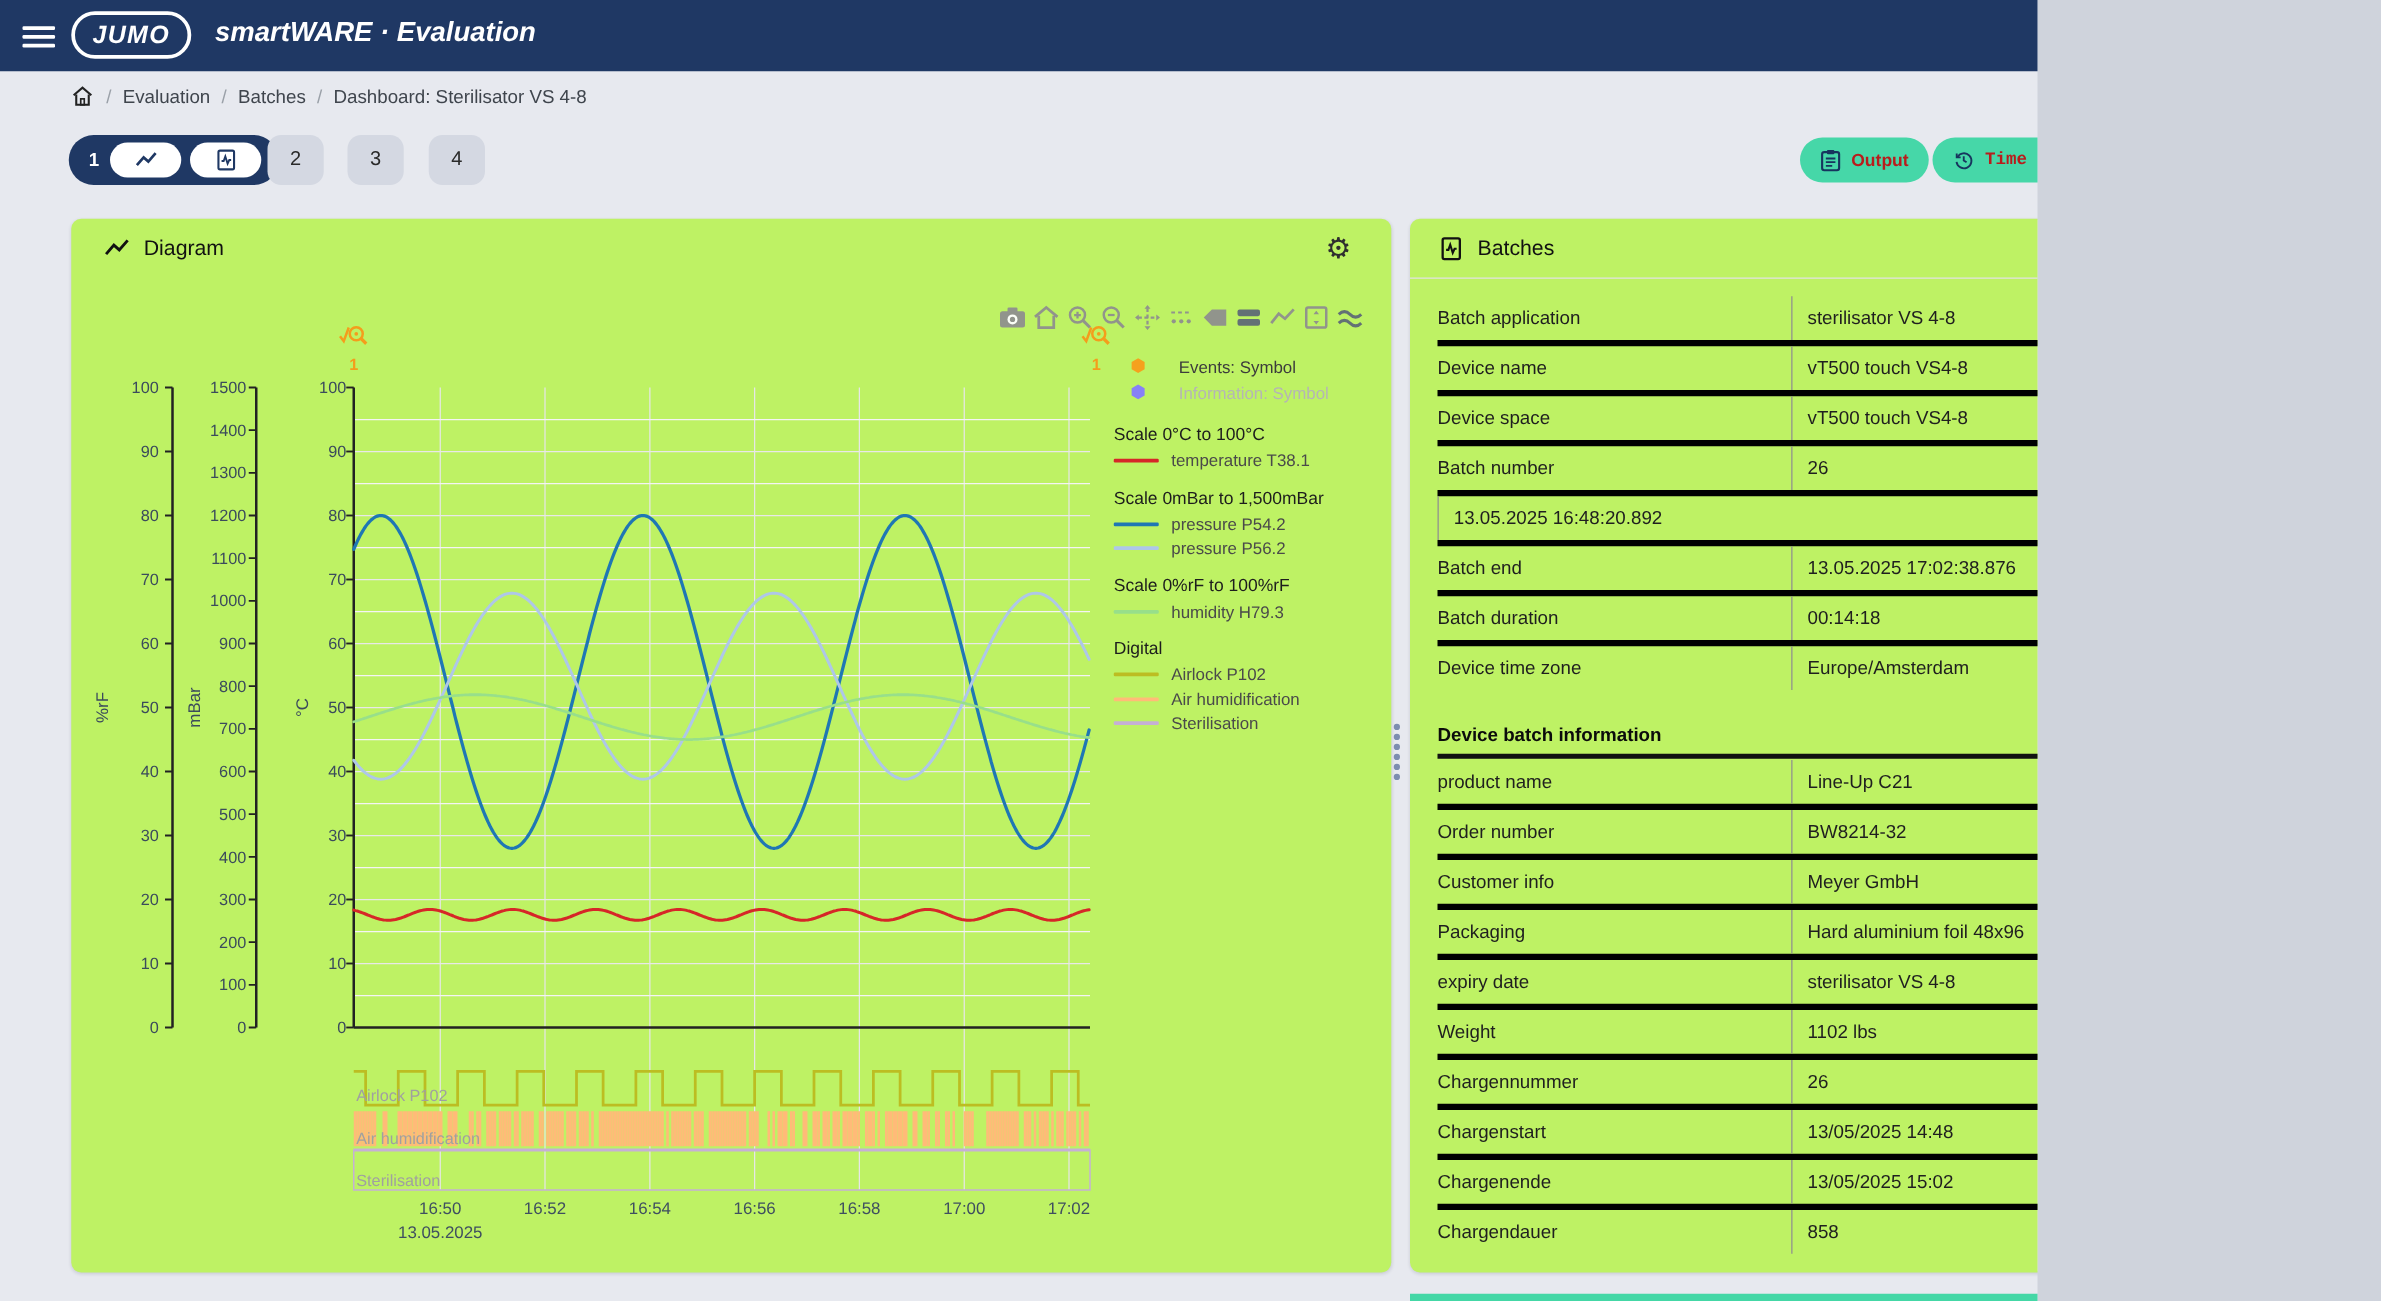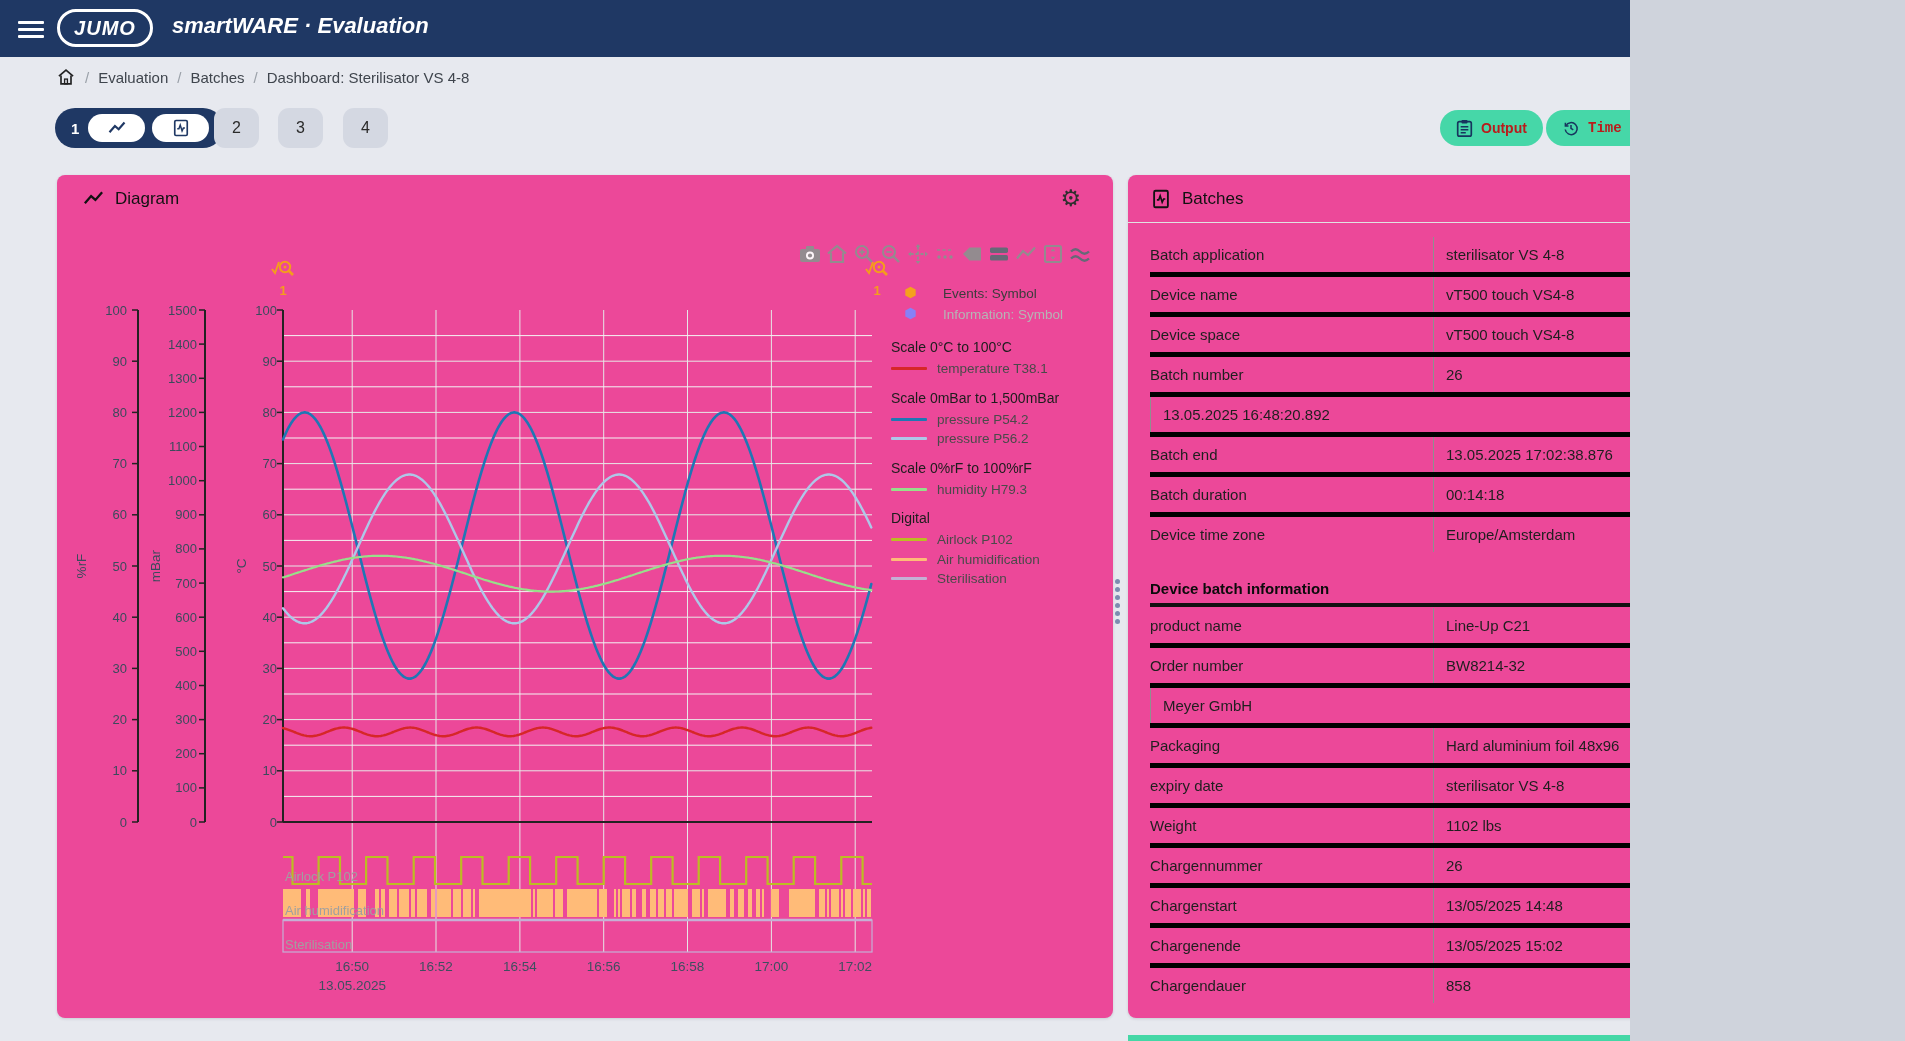--- a/index.html
+++ b/index.html
@@ -30,21 +30,21 @@
              display:flex;align-items:center;justify-content:center;font-size:16px;color:#2a2a2a;cursor:pointer;}
   
   .teal-btn{position:absolute;top:110px;height:36px;border-radius:18px;background:#46d7a8;display:flex;
             align-items:center;gap:8px;padding:0 16px;box-sizing:border-box;cursor:pointer;}
   .teal-btn span{color:#b91c1c;font-weight:bold;font-size:14px;white-space:nowrap;}
   .tool-icon{position:absolute;cursor:pointer;}
   .kebab i{display:block;width:4px;height:4px;border-radius:50%;background:#111;margin:3px auto;}
   .gear-char{font-size:26px;color:#1b1b1b;line-height:1;}
   .save-dot{position:absolute;right:-3px;top:-4px;width:10px;height:10px;border-radius:50%;background:#3fd6a8;}
   
-  .card{position:absolute;background:#ec4899;border-radius:8px;box-shadow:0 1px 3px rgba(20,30,60,.14);}
+  .card{position:absolute;background:#bef264;border-radius:8px;box-shadow:0 1px 3px rgba(20,30,60,.14);}
   .card-header{position:absolute;left:0;top:0;right:0;height:47px;display:flex;align-items:center;}
   .card-title{font-size:17px;color:#111;margin-left:10px;}
   
   .modebar{position:absolute;left:798px;top:242px;display:flex;gap:3px;}
   .mb-icon{width:24px;height:24px;cursor:pointer;opacity:.95;}
   
   .reset-axes{position:absolute;width:30px;height:42px;text-align:center;cursor:pointer;}
   .reset-axes .one{color:#f49d1c;font-weight:bold;font-size:13px;line-height:1;}
   
   .legend{position:absolute;left:891px;top:286px;width:215px;font-size:13.5px;color:#4a4a4a;}
@@ -704,20 +704,21 @@
       <div id="batch-info-table">
           <div class="bt-row">
             <span class="lbl">product name</span>
             <span class="val">Line-Up C21</span>
           </div>
           <div class="bt-row">
             <span class="lbl">Order number</span>
             <span class="val">BW8214-32</span>
           </div>
           <div class="bt-row">
+            <span class="lbl">Customer info</span>
             <span class="val">Meyer GmbH</span>
           </div>
           <div class="bt-row">
             <span class="lbl">Packaging</span>
             <span class="val">Hard aluminium foil 48x96</span>
           </div>
           <div class="bt-row">
             <span class="lbl">expiry date</span>
             <span class="val">sterilisator VS 4-8</span>
           </div>

